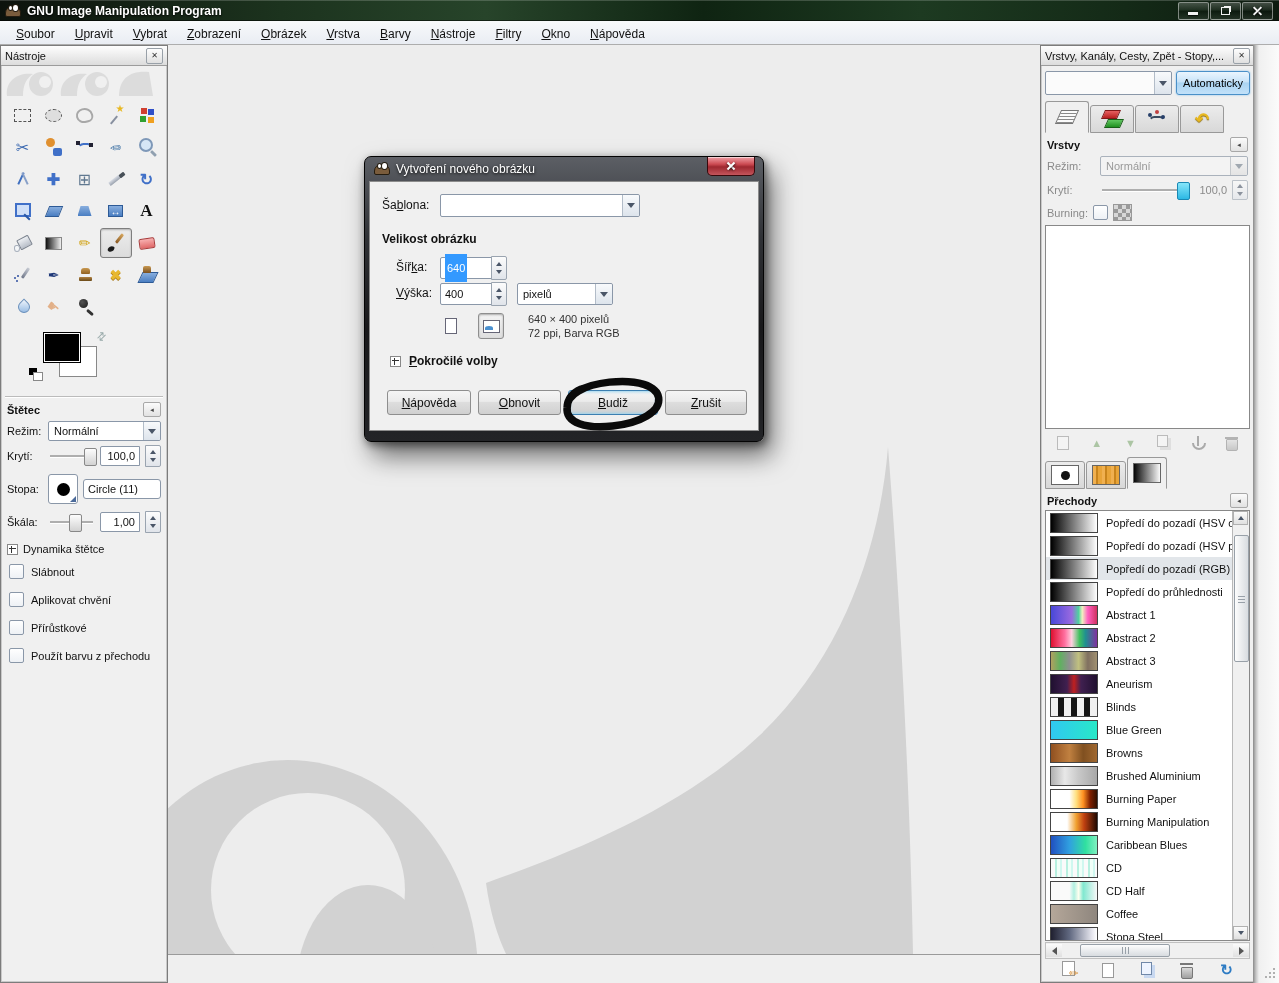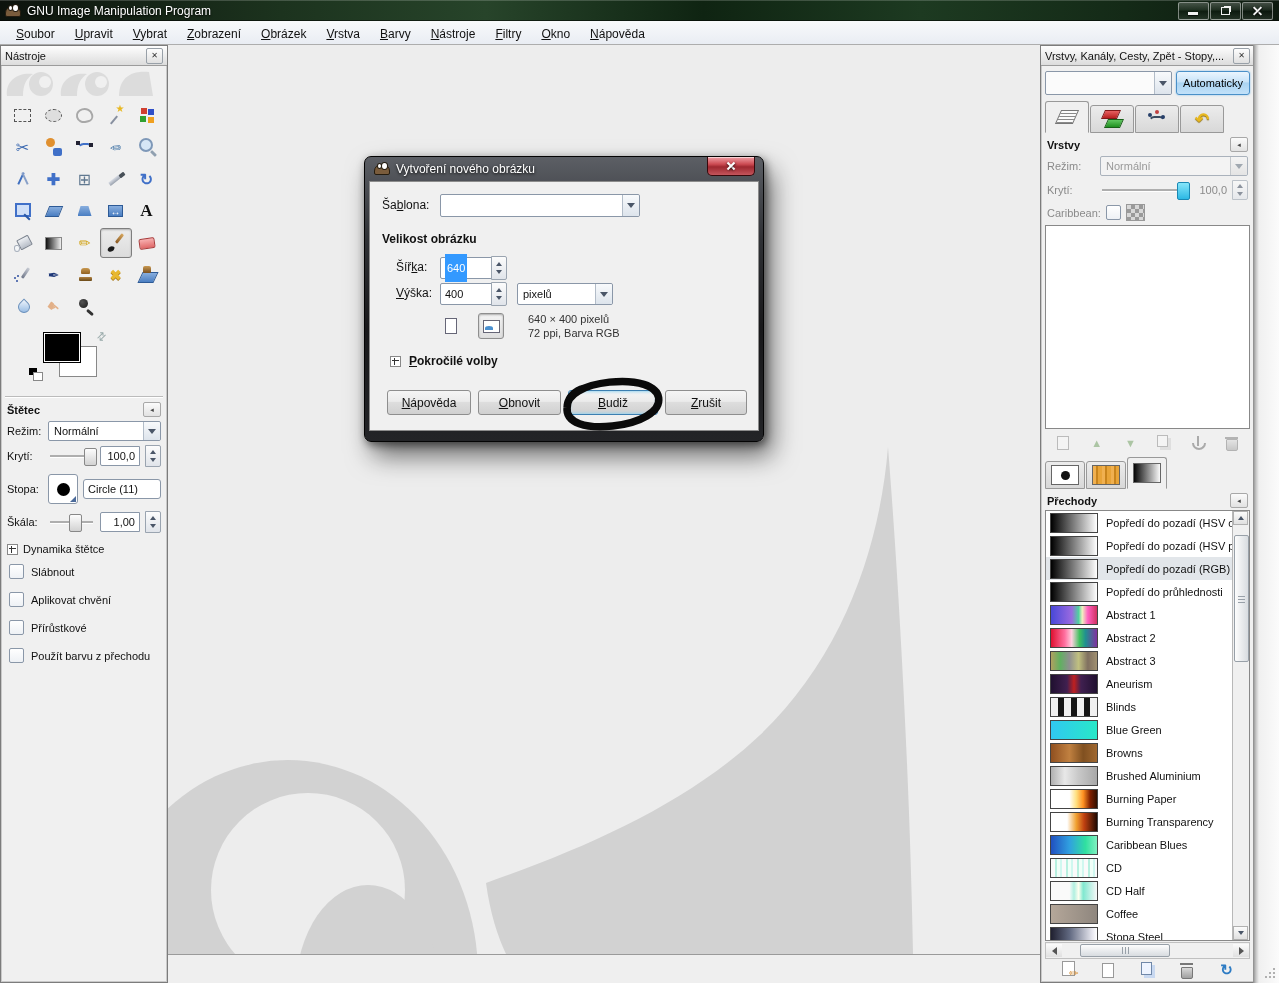--- a/index.html
+++ b/index.html
@@ -4,21 +4,21 @@
 <style>
   html,body{margin:0;padding:0;background:#555;}
   #app{position:relative;width:1279px;height:983px;background:#e8e8e8;
        font-family:"Liberation Sans",sans-serif;overflow:hidden;font-size:12px;color:#111;}
   u{text-decoration:underline;}
 
   
   .titlebar{position:absolute;left:0;top:0;width:1279px;height:21px;
     background:linear-gradient(90deg,#0d130d,#1c331e 22%,#27442a 38%,#0f2412 55%,#1d3a21 72%,#142a17 88%,#0d1a0f);
     box-shadow:inset 0 1px 0 rgba(255,255,255,.18), inset 0 -1px 0 rgba(0,0,0,.5);
-    display:flex;align-items:center;padding:8px 4px;box-sizing:border-box;}
+    display:flex;align-items:center;padding:8px 4px;box-sizing:border-box;font-weight:bold;}
   .titlebar .title{color:#fff;font-size:12px;margin-left:6px;text-shadow:0 1px 2px #000;}
   .wincontrols{margin-left:auto;display:flex;gap:1px;margin-right:2px;}
   .wbtn{width:29px;height:16px;border:1px solid rgba(255,255,255,.45);border-radius:2px;position:relative;
     background:linear-gradient(rgba(255,255,255,.22),rgba(255,255,255,.06) 45%,rgba(0,0,0,.18) 50%,rgba(255,255,255,.08));}
   .wbtn i{position:absolute;background:#f2f2f2;box-shadow:0 1px 1px rgba(0,0,0,.7);}
   .wbtn.min i{left:9px;top:9px;width:10px;height:3px;}
   .wbtn.rst i{left:10px;top:4px;width:7px;height:6px;background:transparent;border:1px solid #f2f2f2;box-shadow:2px -2px 0 -1px #f2f2f2;}
   .wbtn.cls i{left:9px;top:7px;width:11px;height:2px;transform:rotate(45deg);}
   .wbtn.cls i+i{transform:rotate(-45deg);}
 
@@ -607,21 +607,21 @@
         <span class="trough"></span>
           <span class="handle cyan" style="left:86%"></span>
       </span>
       <span class="dimtext" style="width:32px;text-align:right">100,0</span>
       <span class="spin" style="height:18px;opacity:.6">
           <span class="tri-u-s"></span>
           <span class="tri-d-s"></span>
         </span>
     </div>
     <div class="row">
-      <span class="dimtext">Caribbean:</span>
+      <span class="dimtext">Burning:</span>
       <span class="cb"></span>
       <span class="checker lockchecker"></span>
     </div>
     <div class="listbox"></div>
     <div class="disrow" id="layer-buttons">
         <span class="dbtn">
           <span class="ib i-new-layer"></span>
         </span>
         <span class="dbtn">
           <span class="ib i-raise-layer"></span>
@@ -731,21 +731,21 @@
           <div class="grow">
             <span class="gsw">
               <i class="govl" style="background: linear-gradient(90deg, rgb(255, 255, 255) 40%, rgb(255, 224, 128) 55%, rgb(255, 144, 32) 70%, rgb(128, 32, 0) 85%, rgb(48, 16, 0));"></i>
             </span>
             <span class="glabel">Burning Paper</span>
           </div>
           <div class="grow">
             <span class="gsw checker">
               <i class="govl" style="background: linear-gradient(90deg, rgba(0, 0, 0, 0) 35%, rgb(240, 160, 48) 55%, rgb(192, 64, 16) 72%, rgb(32, 8, 0));"></i>
             </span>
-            <span class="glabel">Burning Transparency</span>
+            <span class="glabel">Burning Manipulation</span>
           </div>
           <div class="grow">
             <span class="gsw">
               <i class="govl" style="background: linear-gradient(90deg, rgb(32, 80, 192), rgb(48, 160, 224) 40%, rgb(48, 224, 160) 75%, rgb(128, 240, 192));"></i>
             </span>
             <span class="glabel">Caribbean Blues</span>
           </div>
           <div class="grow">
             <span class="gsw">
               <i class="govl" style="background: repeating-linear-gradient(90deg, rgb(250, 250, 250) 0px, rgb(250, 250, 250) 4px, rgb(184, 240, 224) 4px, rgb(184, 240, 224) 6px, rgb(240, 255, 248) 6px, rgb(240, 255, 248) 9px, rgb(208, 248, 240) 9px, rgb(208, 248, 240) 11px);"></i>

